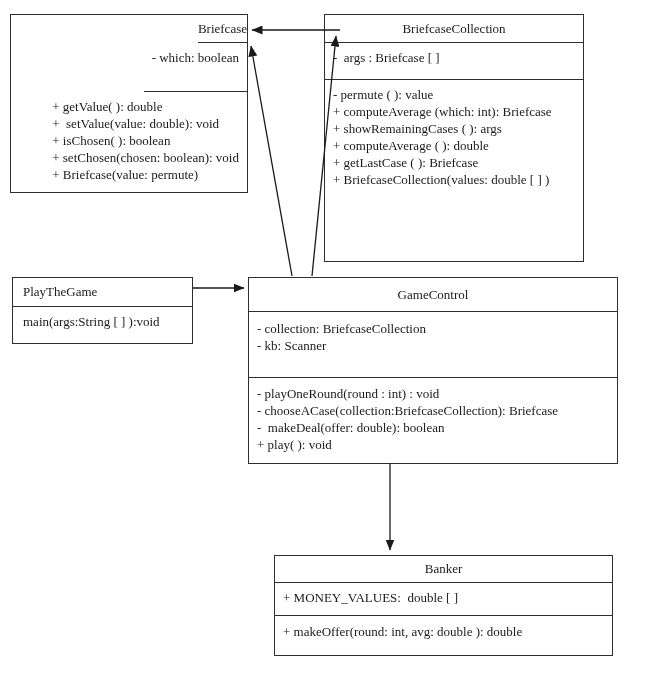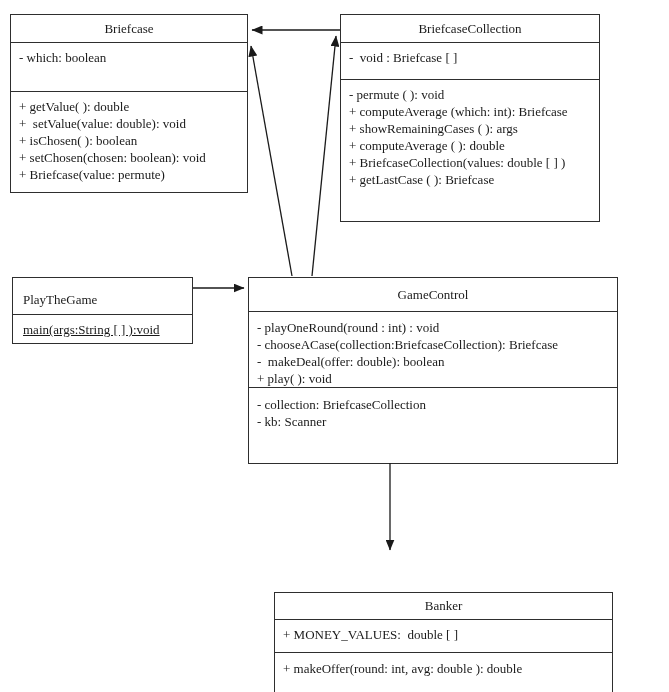--- a/index.html
+++ b/index.html
@@ -26,21 +26,20 @@
     flex: 0 0 auto;
     display: flex;
     align-items: center;
     justify-content: center;
     border-bottom: 1.4px solid #2e2e2e;
     white-space: pre;
   }
   .uml-title.left-align {
     justify-content: flex-start;
     padding-left: 10px;
-    margin-top: 8px;
   }
   .uml-sec {
     box-sizing: border-box;
     flex: 0 0 auto;
     padding: 6px 8px 0 8px;
     border-bottom: 1.4px solid #2e2e2e;
     overflow: hidden;
   }
   .uml-sec:last-child {
     border-bottom: none;
@@ -55,71 +54,71 @@
     left: 0;
     top: 0;
     pointer-events: none;
   }
 </style>
 </head>
 <body>
 
 <div class="canvas">
 
-  <div class="uml-class" style="left:10px; top:14px; width:238px; height:179px;">
+  <div class="uml-class" style="left:10px; top:14px; width:238px; height:179px;align-items:flex-end;">
     <div class="uml-title" style="height:28px;">Briefcase</div>
     <div class="uml-sec" style="height:49px;">
       <div class="uml-line">- which: boolean</div>
     </div>
     <div class="uml-sec">
       <div class="uml-line">+ getValue( ): double</div>
       <div class="uml-line">+  setValue(value: double): void</div>
       <div class="uml-line">+ isChosen( ): boolean</div>
       <div class="uml-line">+ setChosen(chosen: boolean): void</div>
       <div class="uml-line">+ Briefcase(value: permute)</div>
     </div>
   </div>
 
-  <div class="uml-class" style="left:340px; top:14px; width:260px; height:208px;">
+  <div class="uml-class" style="left:324px; top:14px; width:260px; height:248px;">
     <div class="uml-title" style="height:28px;">BriefcaseCollection</div>
     <div class="uml-sec" style="height:37px;">
-      <div class="uml-line">-  void : Briefcase [ ]</div>
+      <div class="uml-line">-  args : Briefcase [ ]</div>
     </div>
     <div class="uml-sec">
-      <div class="uml-line">- permute ( ): void</div>
+      <div class="uml-line">- permute ( ): value</div>
       <div class="uml-line">+ computeAverage (which: int): Briefcase</div>
       <div class="uml-line">+ showRemainingCases ( ): args</div>
       <div class="uml-line">+ computeAverage ( ): double</div>
+      <div class="uml-line">+ getLastCase ( ): Briefcase</div>
       <div class="uml-line">+ BriefcaseCollection(values: double [ ] )</div>
-      <div class="uml-line">+ getLastCase ( ): Briefcase</div>
     </div>
   </div>
 
   <div class="uml-class" style="left:12px; top:277px; width:181px; height:67px;">
     <div class="uml-title left-align" style="height:29px;">PlayTheGame</div>
-    <div class="uml-sec" style="padding-left:10px;text-decoration:underline;">
+    <div class="uml-sec" style="padding-left:10px;">
       <div class="uml-line">main(args:String [ ] ):void</div>
     </div>
   </div>
 
   <div class="uml-class" style="left:248px; top:277px; width:370px; height:187px;">
     <div class="uml-title" style="height:34px;">GameControl</div>
+    <div class="uml-sec" style="height:66px; padding-top:8px;">
+      <div class="uml-line">- collection: BriefcaseCollection</div>
+      <div class="uml-line">- kb: Scanner</div>
+    </div>
     <div class="uml-sec" style="padding-top:7px;">
       <div class="uml-line">- playOneRound(round : int) : void</div>
       <div class="uml-line">- chooseACase(collection:BriefcaseCollection): Briefcase</div>
       <div class="uml-line">-  makeDeal(offer: double): boolean</div>
       <div class="uml-line">+ play( ): void</div>
     </div>
-    <div class="uml-sec" style="height:66px; padding-top:8px;">
-      <div class="uml-line">- collection: BriefcaseCollection</div>
-      <div class="uml-line">- kb: Scanner</div>
-    </div>
   </div>
 
-  <div class="uml-class" style="left:274px; top:555px; width:339px; height:101px;margin-top:37px;">
+  <div class="uml-class" style="left:274px; top:555px; width:339px; height:101px;">
     <div class="uml-title" style="height:27px;">Banker</div>
     <div class="uml-sec" style="height:33px;">
       <div class="uml-line">+ MONEY_VALUES:  double [ ]</div>
     </div>
     <div class="uml-sec" style="padding-top:7px;">
       <div class="uml-line">+ makeOffer(round: int, avg: double ): double</div>
     </div>
   </div>
 
   <svg class="overlay" width="669" height="692" viewBox="0 0 669 692">

